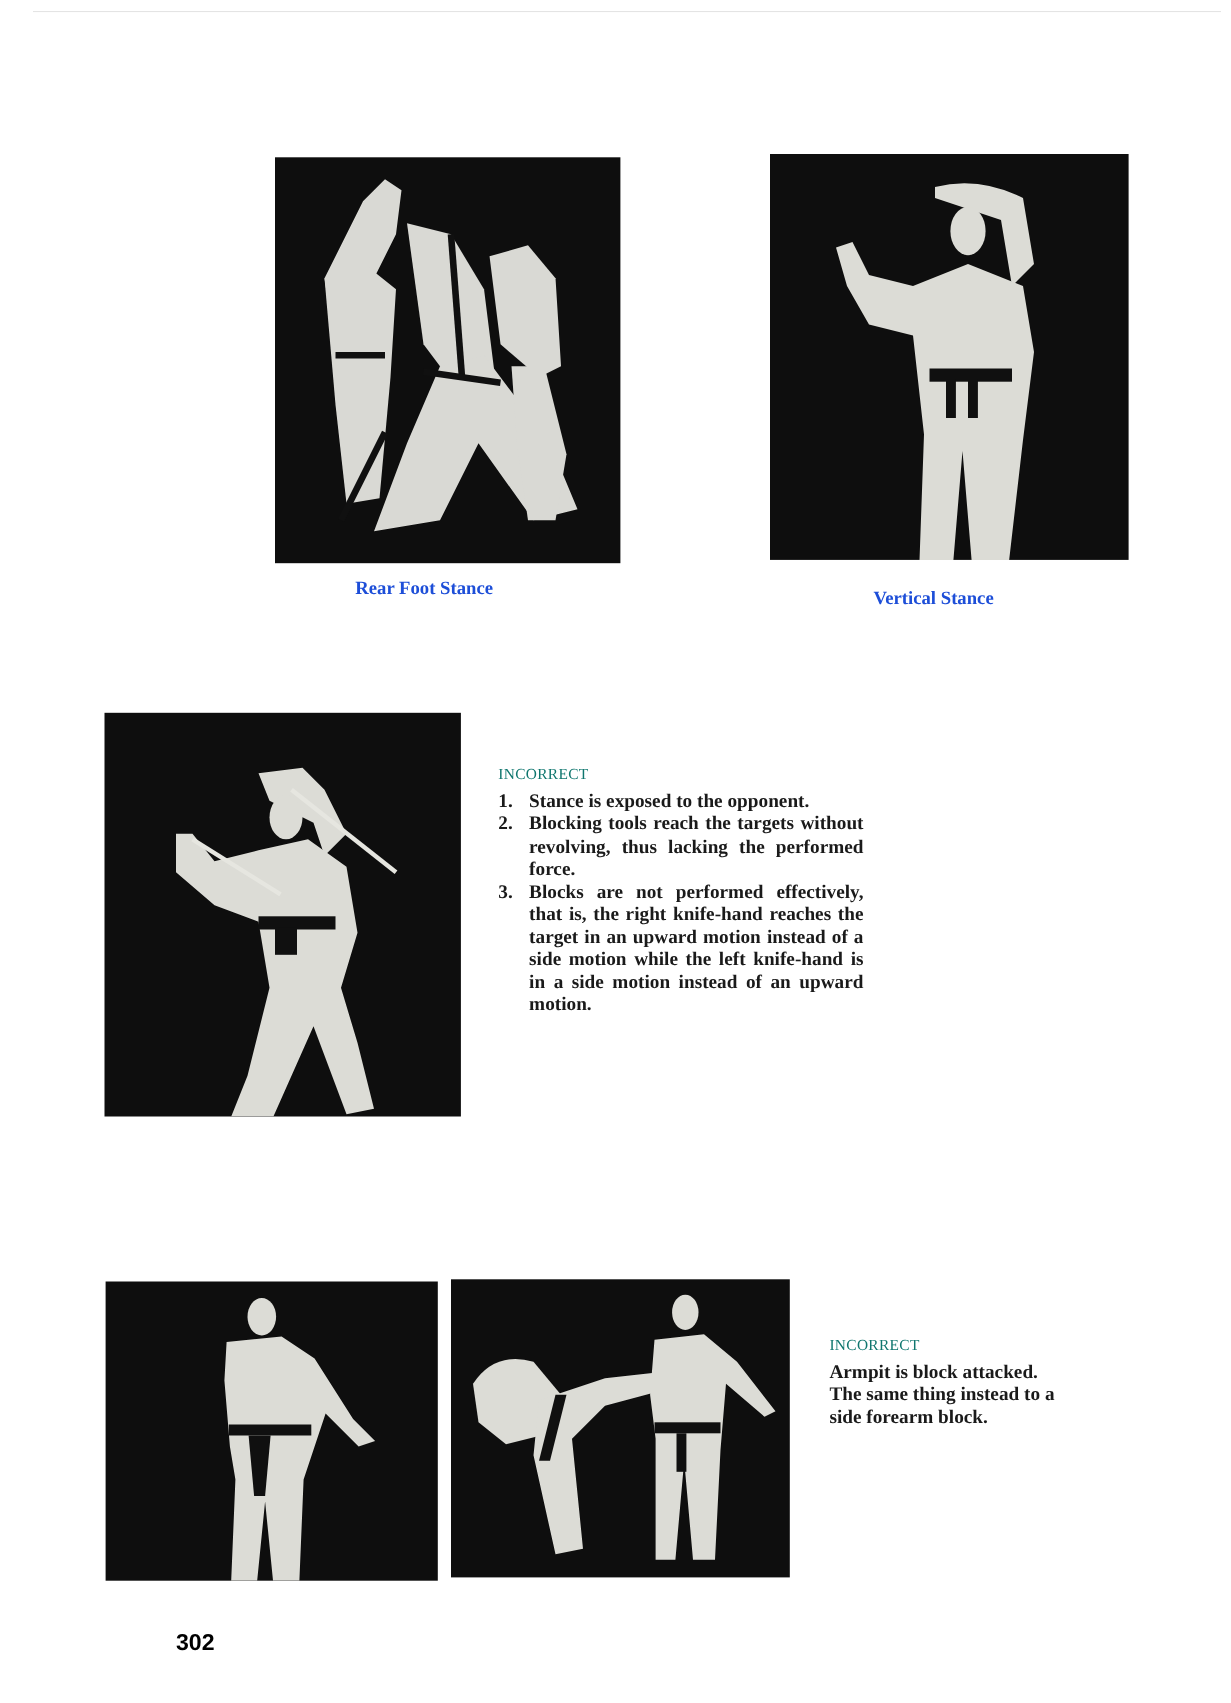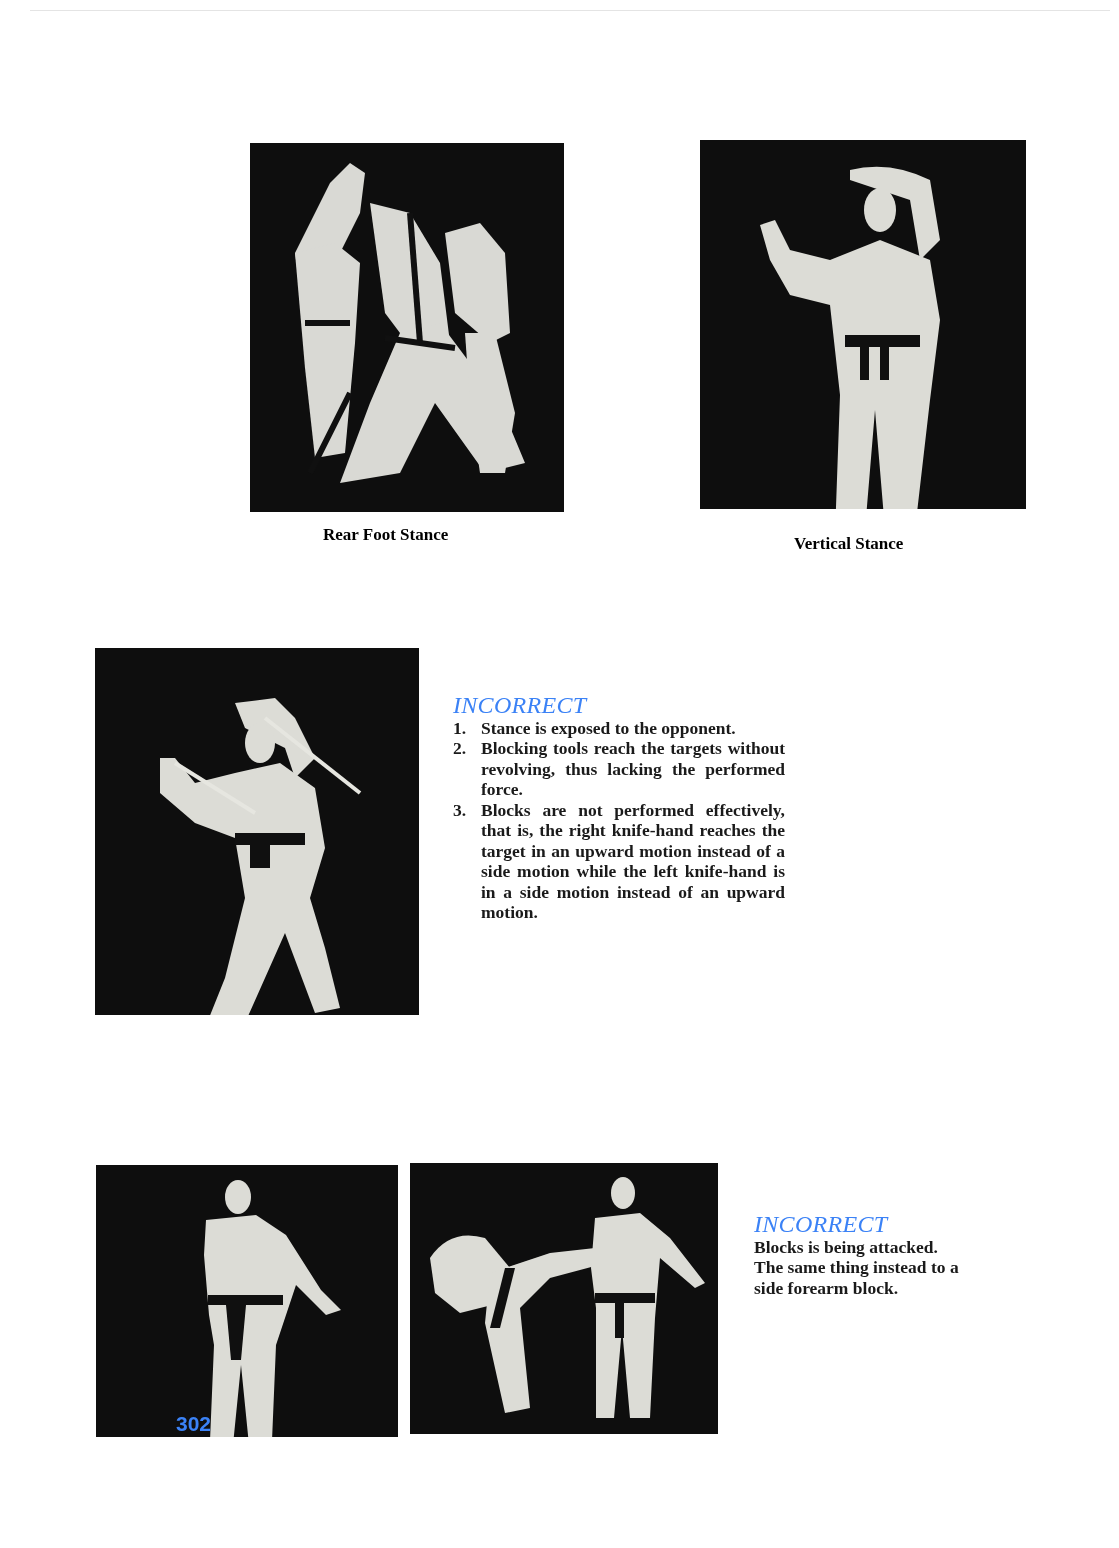--- a/index.html
+++ b/index.html
@@ -27,60 +27,58 @@
     position: absolute;
     background: #0e0e0e;
     overflow: hidden;
   }
   .photo svg { display: block; width: 100%; height: 100%; }
   .caption {
     position: absolute;
     font-family: "Liberation Serif", "DejaVu Serif", serif;
     font-weight: bold;
     font-size: 17px;
-    color: #000000;
+    color: #1d4ed8;
     white-space: nowrap;
   }
   .text-block {
     position: absolute;
     font-family: "Liberation Serif", "DejaVu Serif", serif;
     font-size: 17.5px;
     line-height: 20.5px;
     color: #1a1a1a;
   }
   .heading {
     font-weight: normal;
-    font-size: 24px;
+    font-size: 14px;
     letter-spacing: 0.3px;
-    color: #3b82f6;
+    color: #0f766e;
     margin-bottom: 2px;
-    font-style: italic;
   }
   .list { margin: 0; padding: 0; list-style: none; }
   .list li {
     position: relative;
     padding-left: 28px;
     font-weight: bold;
     text-align: justify;
   }
   .list li .num {
     position: absolute;
     left: 0;
     top: 0;
   }
   .body-text { font-weight: bold; }
   .page-number {
     position: absolute;
     left: 160px;
-    top: 1412px;
+    top: 1482px;
     font-family: "Liberation Sans", "DejaVu Sans", sans-serif;
     font-weight: bold;
     font-size: 21px;
-    color: #3b82f6;
-    margin-left: 16px;
+    color: #000000;
   }
 </style>
 </head>
 <body>
 
 <div class="top-rule"></div>
 
 <div class="photo" style="left:250px; top:143px; width:314px; height:369px;">
   <svg viewBox="0 0 314 369">
     <g fill="#d9d9d4">
@@ -177,18 +175,18 @@
     <g fill="#101010">
       <rect x="185" y="130" width="60" height="10"></rect>
       <rect x="205" y="140" width="9" height="35"></rect>
       <path d="M95 105 l10 0 l-15 60 l-10 0z"></path>
     </g>
   </svg>
 </div>
 
 <div class="text-block" style="left:754px; top:1214px; width:300px;">
   <div class="heading">INCORRECT</div>
-  <div class="body-text">Blocks is being attacked.</div>
+  <div class="body-text">Armpit is block attacked.</div>
   <div class="body-text">The same thing instead to a</div>
   <div class="body-text">side forearm block.</div>
 </div>
 
 <div class="page-number">302</div>
 
 </body></html>

